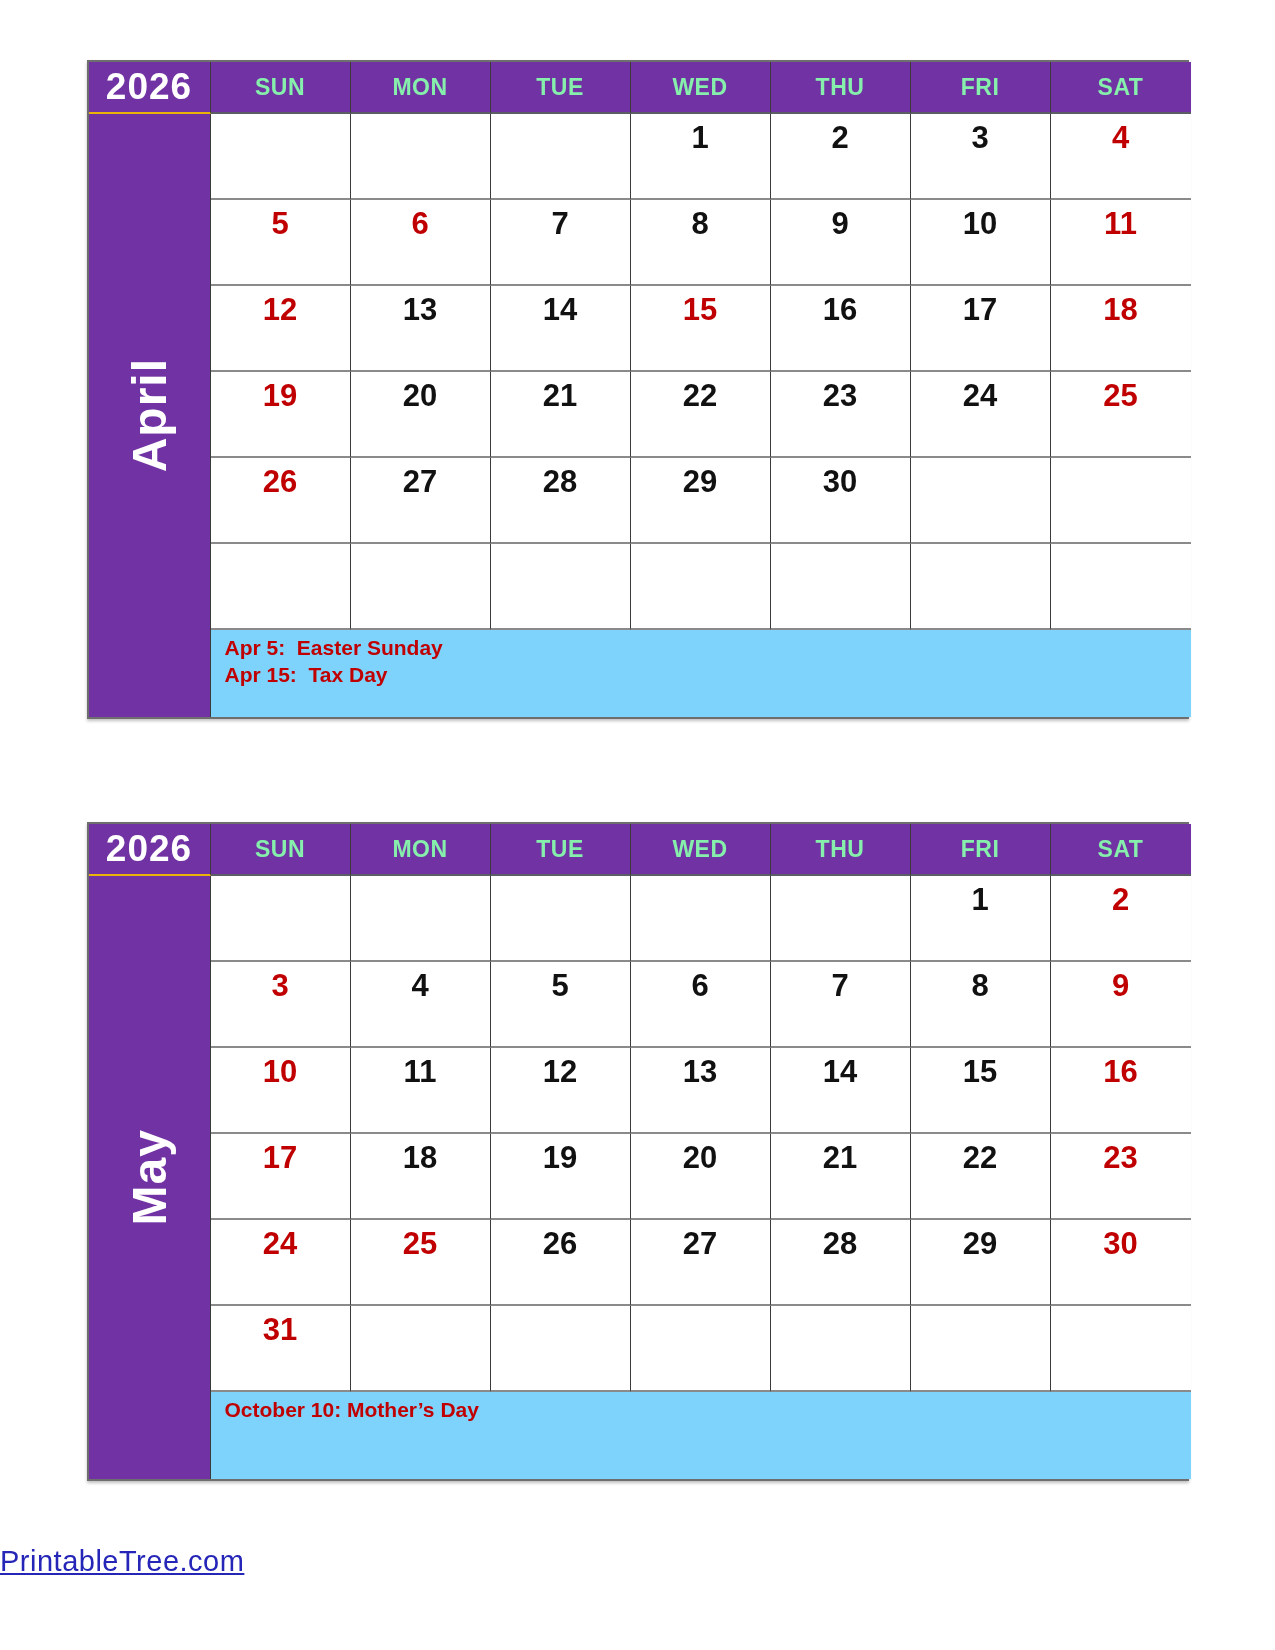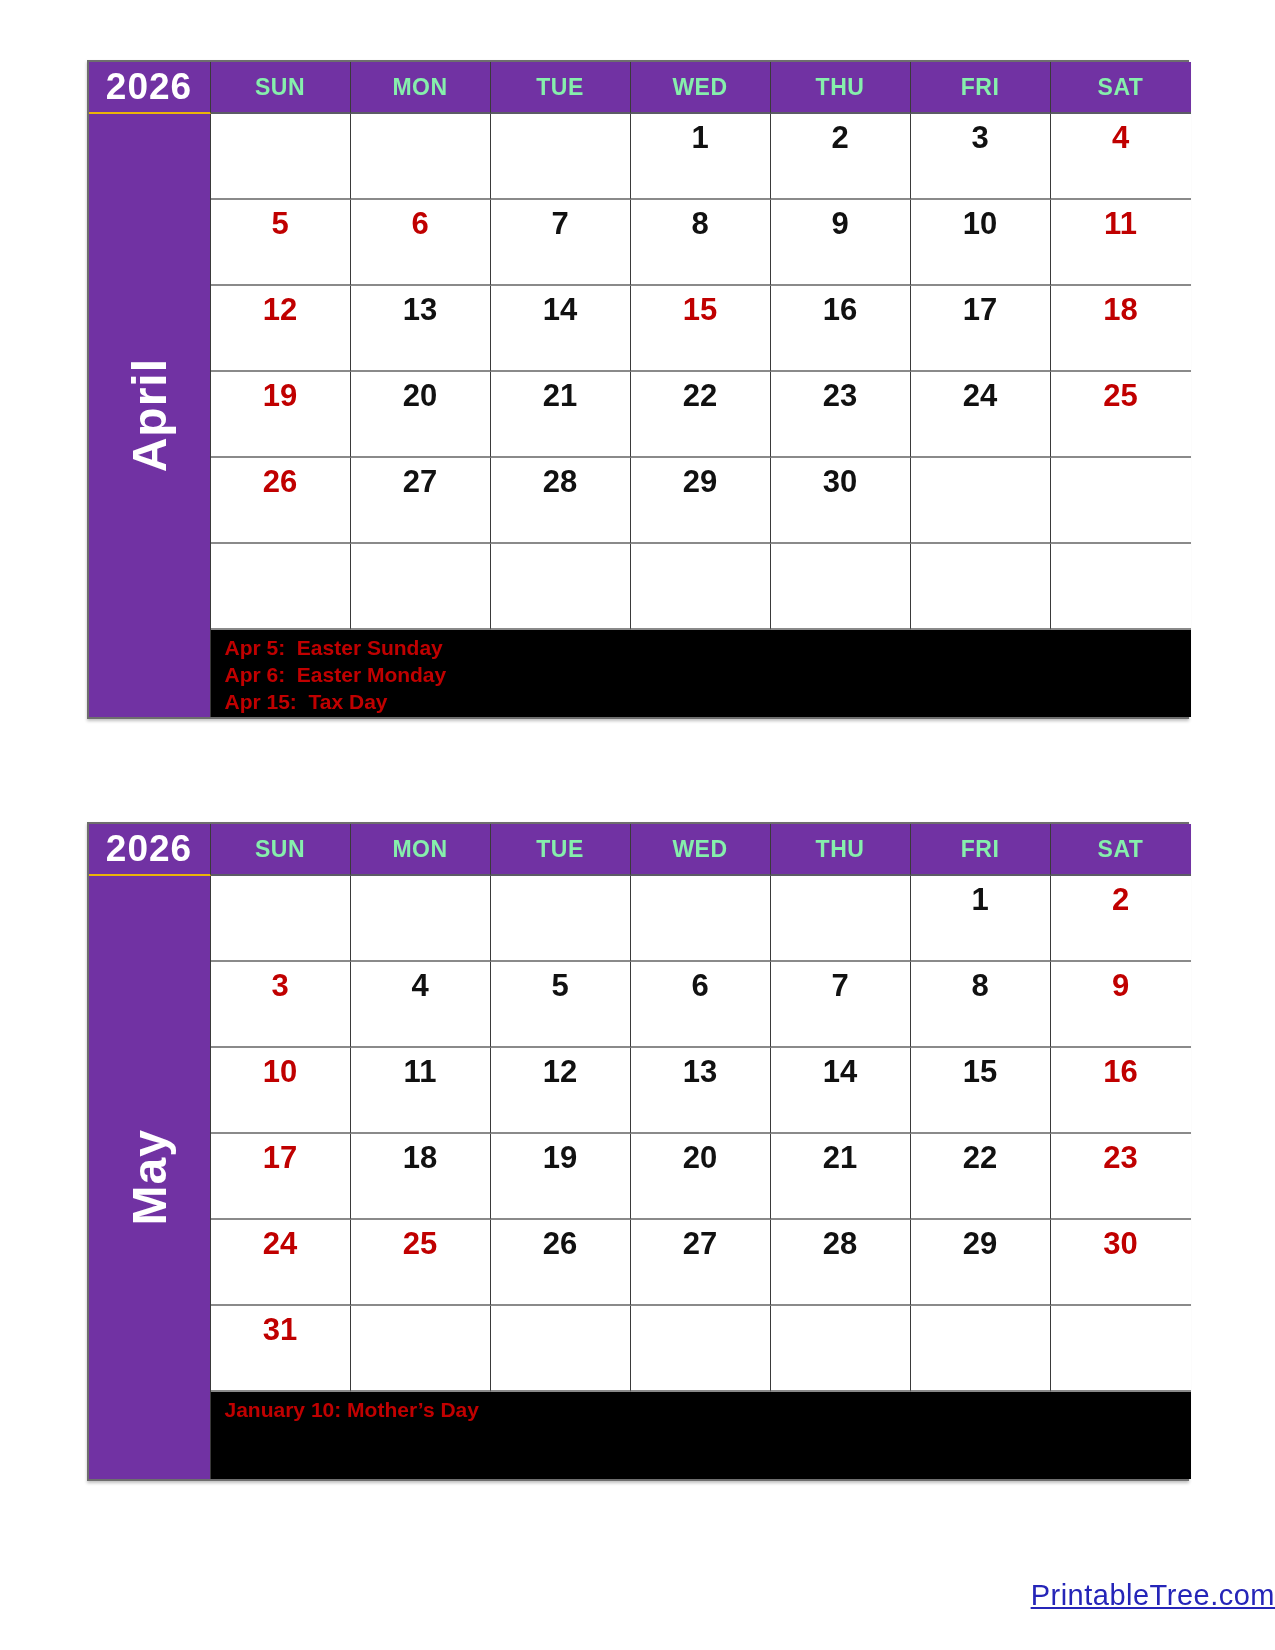--- a/index.html
+++ b/index.html
@@ -79,33 +79,33 @@
     color: var(--ink);
     background: #ffffff;
   }
   .cell span.red { color: var(--red); }
   .last-col { border-right: none; }
 
   .holidays {
     grid-column: 2 / 9;
     grid-row: 8;
     padding: 5px 0 16px 14px;
-    background: #000000;
+    background: #7dd3fc;
   }
   .holidays .hline {
     color: var(--red);
     font-weight: 700;
     font-size: 21px;
     line-height: 1.28;
     white-space: pre;
   }
 
   .footer {
-    margin-top: 98px;
-    text-align: right;
+    margin-top: 64px;
+    text-align: left;
   }
   .footer a {
     color: var(--link);
     font-size: 29px;
     font-weight: 400;
     letter-spacing: 0.5px;
     text-decoration: underline;
     cursor: pointer;
   }
 </style>
@@ -163,21 +163,20 @@
       <div class="cell last-col"></div>
       <div class="cell"></div>
       <div class="cell"></div>
       <div class="cell"></div>
       <div class="cell"></div>
       <div class="cell"></div>
       <div class="cell"></div>
       <div class="cell last-col"></div>
       <div class="holidays">
         <div class="hline">Apr 5:  Easter Sunday</div>
-        <div class="hline">Apr 6:  Easter Monday</div>
         <div class="hline">Apr 15:  Tax Day</div>
       </div>
     </section>
 
   <section class="cal second">
     <div class="year-cell">2026</div>
     <div class="month-bar">
       <span class="vtext">May</span>
     </div>
   <div class="wd">SUN</div>
@@ -223,21 +222,21 @@
       <div class="cell"><span>29</span></div>
       <div class="cell last-col"><span class="red">30</span></div>
       <div class="cell"><span class="red">31</span></div>
       <div class="cell"></div>
       <div class="cell"></div>
       <div class="cell"></div>
       <div class="cell"></div>
       <div class="cell"></div>
       <div class="cell last-col"></div>
       <div class="holidays">
-        <div class="hline">January 10: Mother’s Day</div>
+        <div class="hline">October 10: Mother’s Day</div>
       </div>
     </section>
 
   <div class="footer">
     <a>PrintableTree.com</a>
   </div>
 
 </div>
 
 </body></html>

